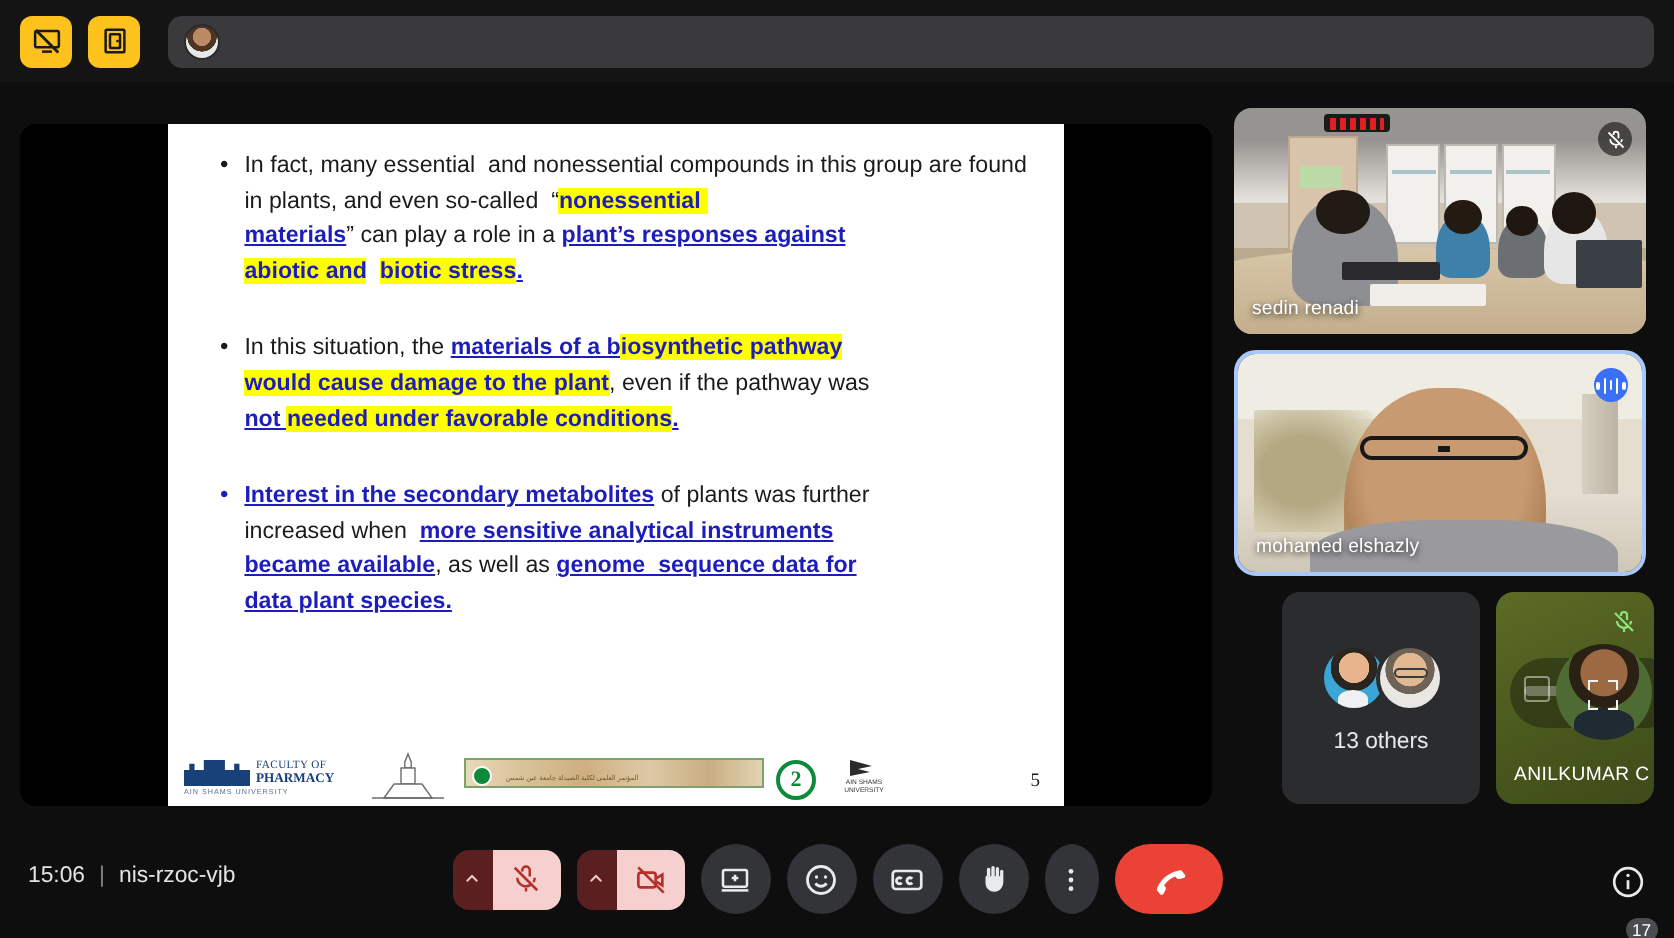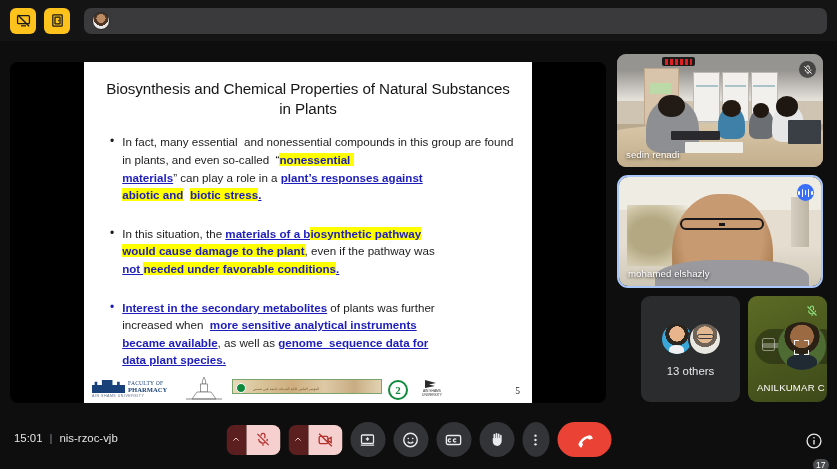--- a/index.html
+++ b/index.html
@@ -256,21 +256,20 @@
       </svg>
     </div>
     <div id="presenter-pill">
       <div id="presenter-avatar"></div>
     </div>
   </div>
 
   <div id="stage">
     <div id="slide">
 
-      <div id="slide-title">Biosynthesis and Chemical Properties of Natural Substances in Plants</div>
 
       <div class="bul">
         <span class="dot">•</span>
         <span class="btxt">In fact, many essential&nbsp; and nonessential compounds in this group are found in plants, and even so-called&nbsp; “<span class="hlb">nonessential</span><span class="hl">&nbsp;</span><br><span class="b">materials</span>” can play a role in a <span class="b">plant’s responses against</span><br><span class="hlb">abiotic</span><span class="hl"> </span><span class="hlb">and</span>&nbsp; <span class="hlb">biotic stress</span><span class="b">.</span></span>
       </div>
 
       <div class="gap"></div>
 
       <div class="bul">
         <span class="dot">•</span>
@@ -399,21 +398,21 @@
           </svg>
         </div>
         <div id="anil-name">ANILKUMAR C</div>
       </div>
     </div>
   </div>
 
   <div id="bottombar">
 
     <div id="meet-info">
-      <span>15:01</span>
+      <span>15:06</span>
       <span class="sep">|</span>
       <span>nis-rzoc-vjb</span>
     </div>
 
     <div id="controls">
 
       <div class="split">
         <div class="chev">
           <svg width="9" height="9" viewBox="0 0 24 24" fill="none" stroke="#f3c9c9" stroke-width="2.6">
               <path d="M5 15l7-7 7 7"></path>

